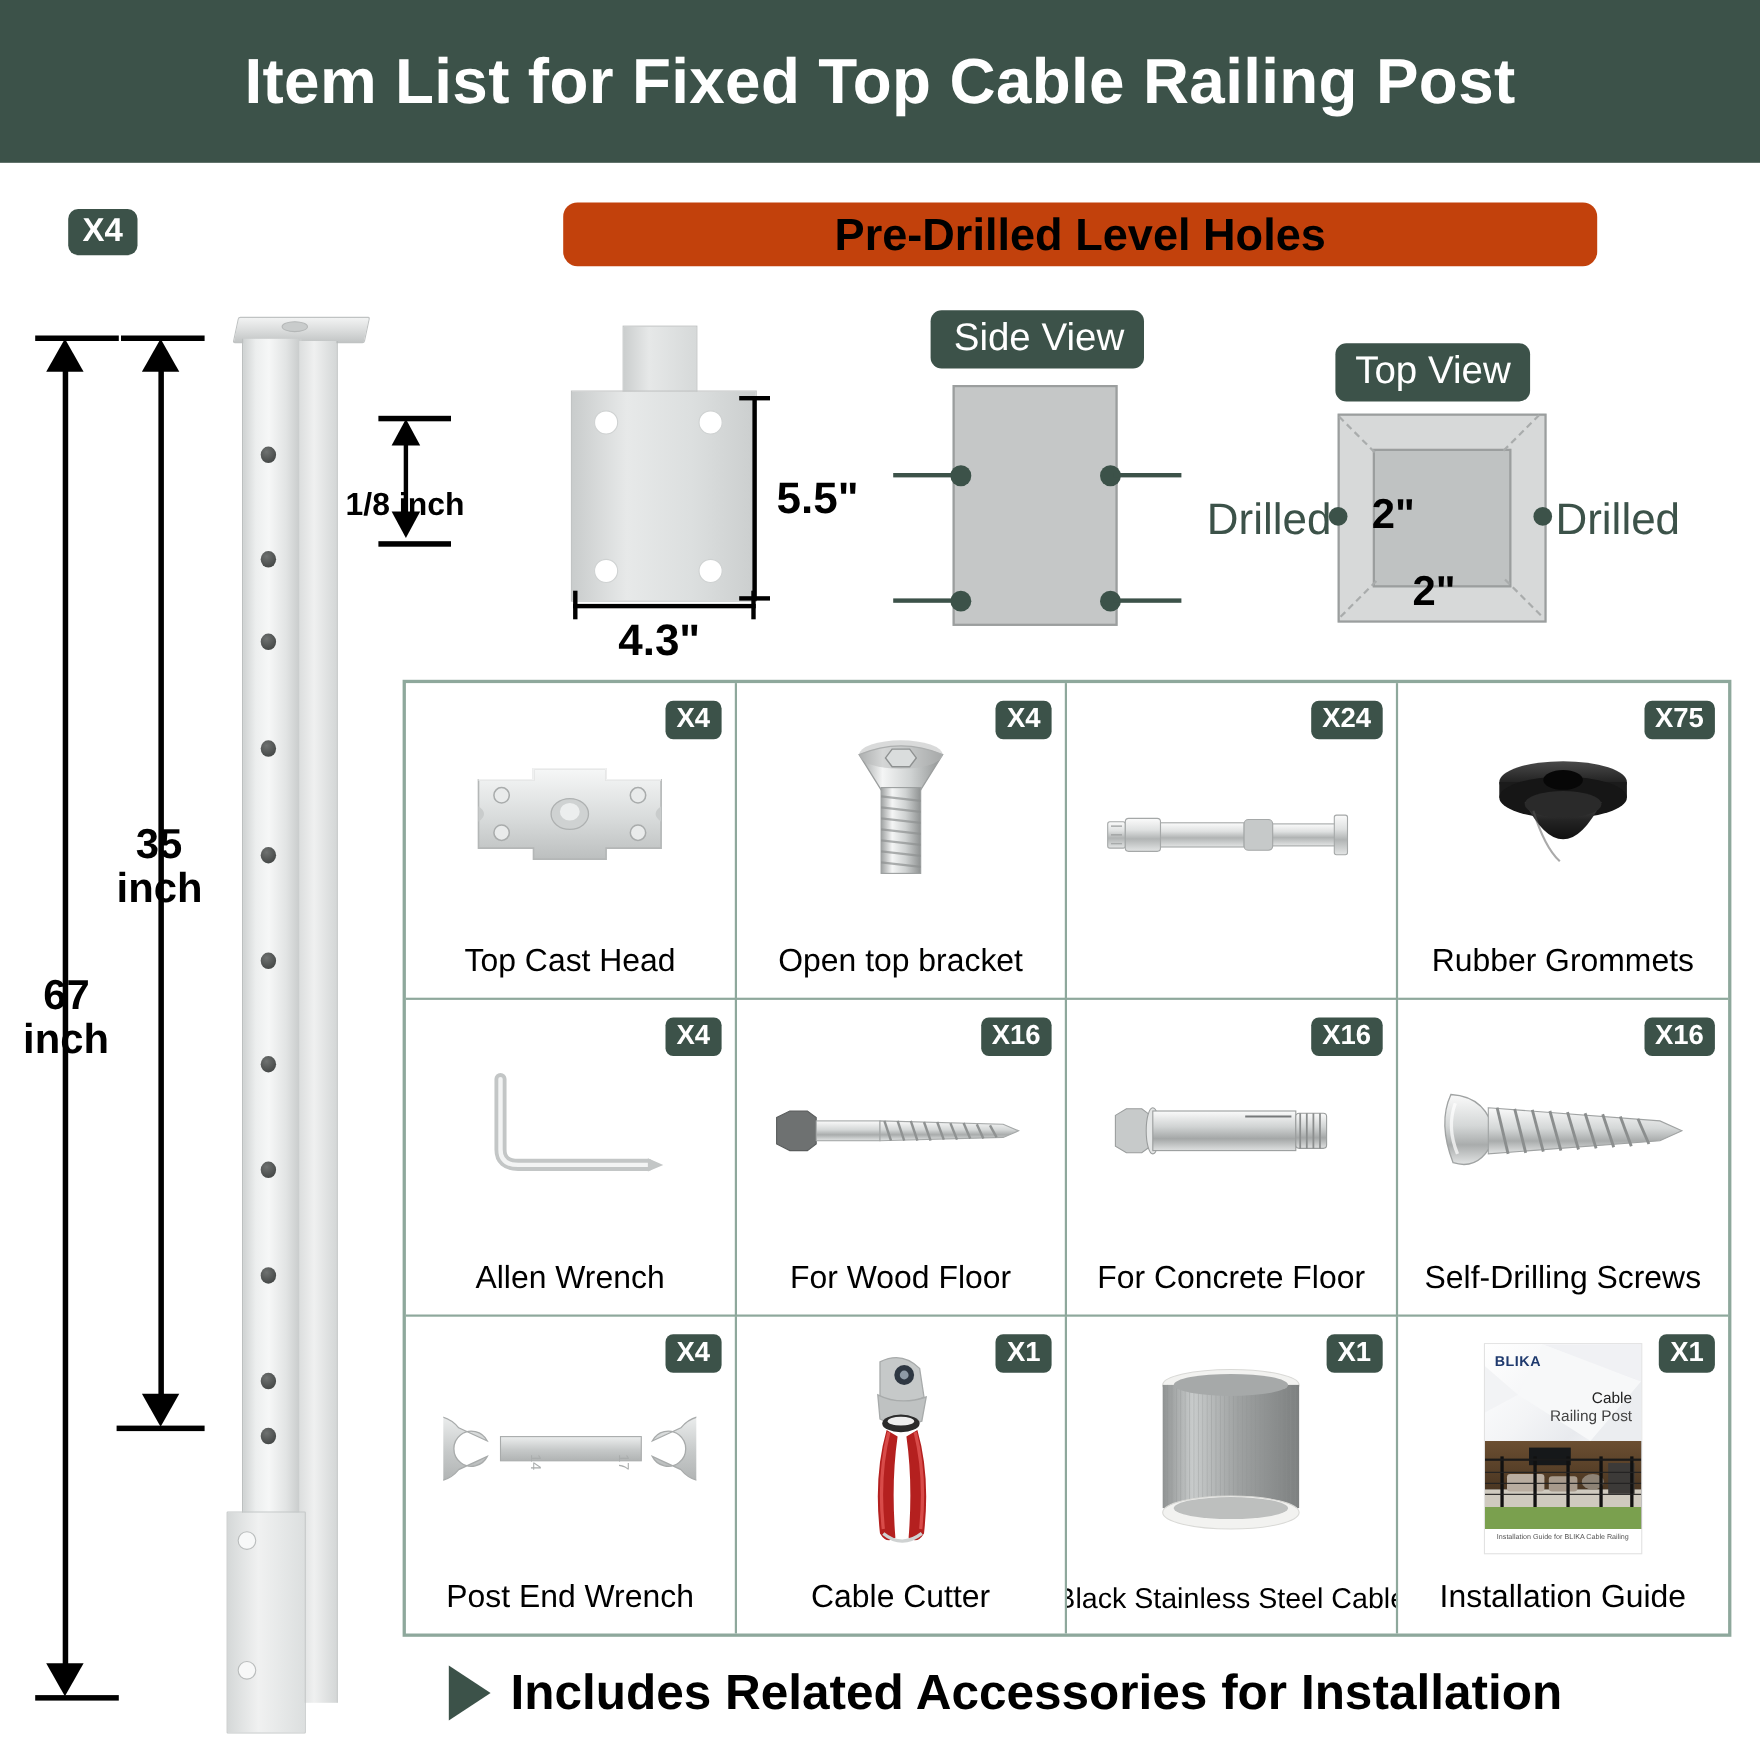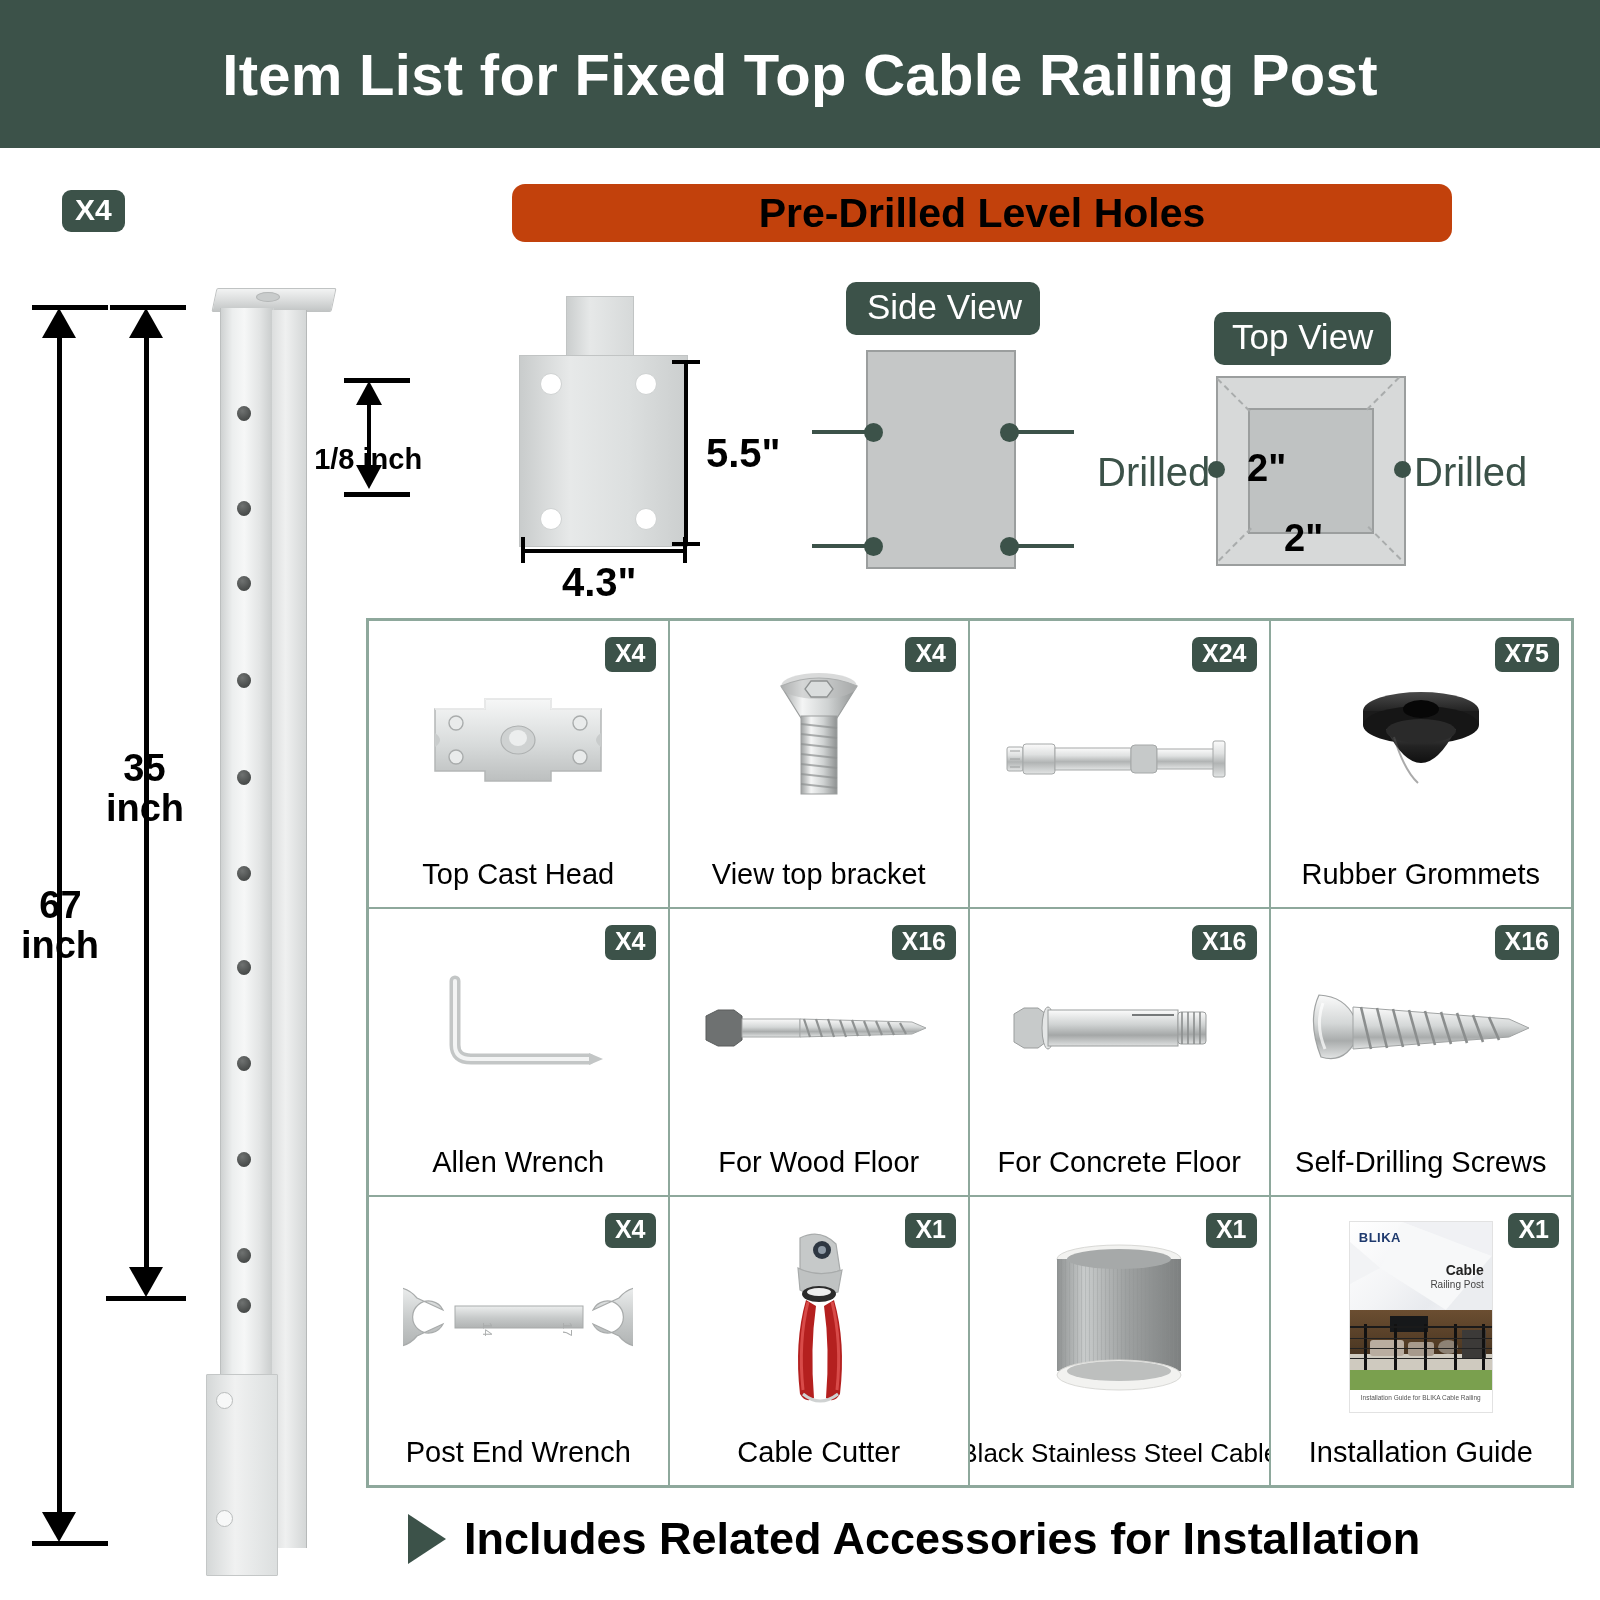--- a/index.html
+++ b/index.html
@@ -388,21 +388,21 @@
           <line x1="42" y1="64" x2="78" y2="68"></line>
           <line x1="42" y1="74" x2="78" y2="78"></line>
           <line x1="42" y1="84" x2="78" y2="88"></line>
           <line x1="42" y1="94" x2="78" y2="98"></line>
           <line x1="42" y1="104" x2="78" y2="108"></line>
           <line x1="42" y1="114" x2="78" y2="118"></line>
           <line x1="42" y1="124" x2="78" y2="128"></line>
         </g>
       </svg>
     </div>
-    <div class="part-label">View top bracket</div>
+    <div class="part-label">Open top bracket</div>
   </div>
 
   <div class="cell">
     <div class="qty-badge">X24</div>
     <div class="part-art">
       <svg width="240" height="80" viewBox="0 0 240 80">
         <defs>
             <linearGradient id="mg3" x1="0" y1="0" x2="0" y2="1">
           <stop offset="0%" stop-color="#fbfbfb"></stop>
               <stop offset="35%" stop-color="#dfe1e1"></stop>
@@ -625,22 +625,22 @@
 
         <div style="position:absolute;left:0;top:0;width:142px;height:88px;background:
              linear-gradient(135deg,#ffffff 0%,#f3f4f6 45%,#e8eaee 70%,#fbfbfc 100%);"></div>
         <svg style="position:absolute;left:0;top:0;" width="142" height="88" viewBox="0 0 142 88">
           <polygon points="52,0 142,34 142,0" fill="#f0f1f4"></polygon>
           <polygon points="52,0 142,34 96,88 30,46" fill="#f7f8f9"></polygon>
           <polygon points="96,88 142,34 142,88" fill="#ebedf0"></polygon>
           <polygon points="0,20 30,46 0,62" fill="#f2f3f5"></polygon>
         </svg>
         <div style="position:absolute;left:9px;top:8px;font-size:13px;font-weight:bold;letter-spacing:.5px;color:#1f3a6e;">BLIKA</div>
-        <div style="position:absolute;right:8px;top:40px;font-size:14px;font-weight:bold;color:#222;text-align:right;">Cable</div>
-        <div style="position:absolute;right:8px;top:57px;font-size:10px;color:#444;text-align:right;">Railing Post</div>
+        <div style="position:absolute;right:8px;top:40px;font-size:14px;font-weight:normal;color:#222;text-align:right;">Cable</div>
+        <div style="position:absolute;right:8px;top:57px;font-size:14px;color:#444;text-align:right;">Railing Post</div>
 
         <div style="position:absolute;left:0;top:88px;width:142px;height:80px;overflow:hidden;background:#2f2a25;">
           <div style="position:absolute;left:0;top:0;width:142px;height:44px;background:linear-gradient(180deg,#6b4e31 0%,#4a3622 100%);"></div>
           <div style="position:absolute;left:40px;top:6px;width:38px;height:16px;background:#16181a;"></div>
           <div style="position:absolute;left:0;top:44px;width:142px;height:16px;background:#cfcabf;"></div>
           <div style="position:absolute;left:0;top:60px;width:142px;height:20px;background:#7aa04e;"></div>
           <div style="position:absolute;left:20px;top:30px;width:34px;height:16px;background:#b9ada0;border-radius:3px;"></div>
           <div style="position:absolute;left:58px;top:32px;width:26px;height:14px;background:#a79a8c;border-radius:3px;"></div>
           <div style="position:absolute;left:88px;top:30px;width:20px;height:14px;background:#8d8275;border-radius:50%;"></div>
           <div style="position:absolute;left:112px;top:20px;width:24px;height:28px;background:#3c3a38;"></div>

